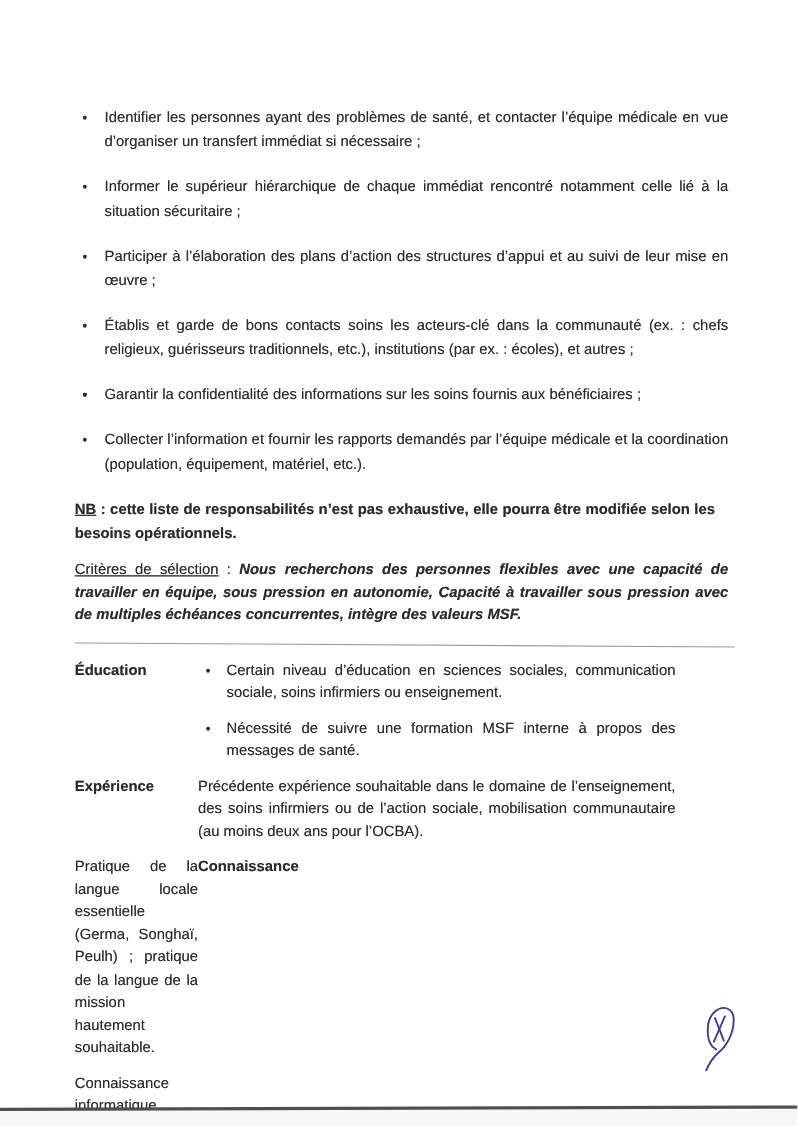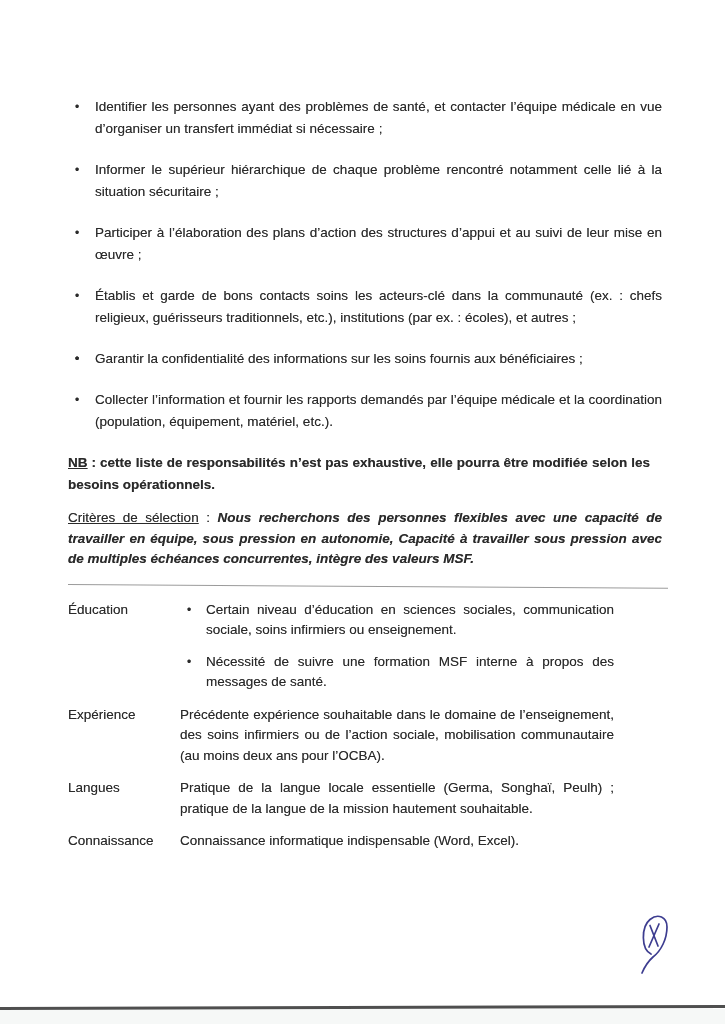--- a/index.html
+++ b/index.html
@@ -58,21 +58,21 @@
     transform: rotate(0.35deg);
     transform-origin: left center;
   }
   .requirements {
     display: grid;
     grid-template-columns: 112px 434px;
     row-gap: 12px;
     font-size: 13.5px;
     line-height: 20.5px;
   }
-  .req-label { font-weight: 400; }
+  .req-label { font-weight: 700; }
   .req-text { text-align: justify; margin: 0; }
   .req-bullet {
     position: relative;
     padding-left: 26px;
     text-align: justify;
     margin-bottom: 11px;
   }
   .req-bullet:last-child { margin-bottom: 0; }
   .signature {
     position: absolute;
@@ -102,21 +102,21 @@
 <div class="page">
   <div class="content">
 
     <ul class="bullets">
       <li>
         <span class="bullet-mark">•</span>
         <span>Identifier les personnes ayant des problèmes de santé, et contacter l’équipe médicale en vue d’organiser un transfert immédiat si nécessaire ;</span>
       </li>
       <li>
         <span class="bullet-mark">•</span>
-        <span>Informer le supérieur hiérarchique de chaque problème rencontré notamment celle lié à la situation sécuritaire ;</span>
+        <span>Informer le supérieur hiérarchique de chaque immédiat rencontré notamment celle lié à la situation sécuritaire ;</span>
       </li>
       <li>
         <span class="bullet-mark">•</span>
         <span>Participer à l’élaboration des plans d’action des structures d’appui et au suivi de leur mise en œuvre ;</span>
       </li>
       <li>
         <span class="bullet-mark">•</span>
         <span>Établis et garde de bons contacts soins les acteurs-clé dans la communauté (ex. : chefs religieux, guérisseurs traditionnels, etc.), institutions (par ex. : écoles), et autres ;</span>
       </li>
       <li>
@@ -151,21 +151,20 @@
         </div>
         <div class="req-bullet">
           <span class="bullet-mark">•</span>
           <span>Nécessité de suivre une formation MSF interne à propos des messages de santé.</span>
         </div>
       </div>
 
       <div class="req-label">Expérience</div>
       <p class="req-text">Précédente expérience souhaitable dans le domaine de l’enseignement, des soins infirmiers ou de l’action sociale, mobilisation communautaire (au moins deux ans pour l’OCBA).</p>
 
-      <div class="req-label">Langues</div>
       <p class="req-text">Pratique de la langue locale essentielle (Germa, Songhaï, Peulh) ; pratique de la langue de la mission hautement souhaitable.</p>
 
       <div class="req-label">Connaissance</div>
       <p class="req-text">Connaissance informatique indispensable (Word, Excel).</p>
     </div>
   </div>
 
   <svg class="signature" width="42" height="64" viewBox="0 0 42 64">
     <g fill="none" stroke="#3d3d90" stroke-width="1.7" stroke-linecap="round" stroke-linejoin="round">
       <path d="M15,42 C5,37 5,15 14,7.5 C22,1 31,5 31,15 C31,27 25,39 17,45 C13,48.5 9,54 6,61"></path>

